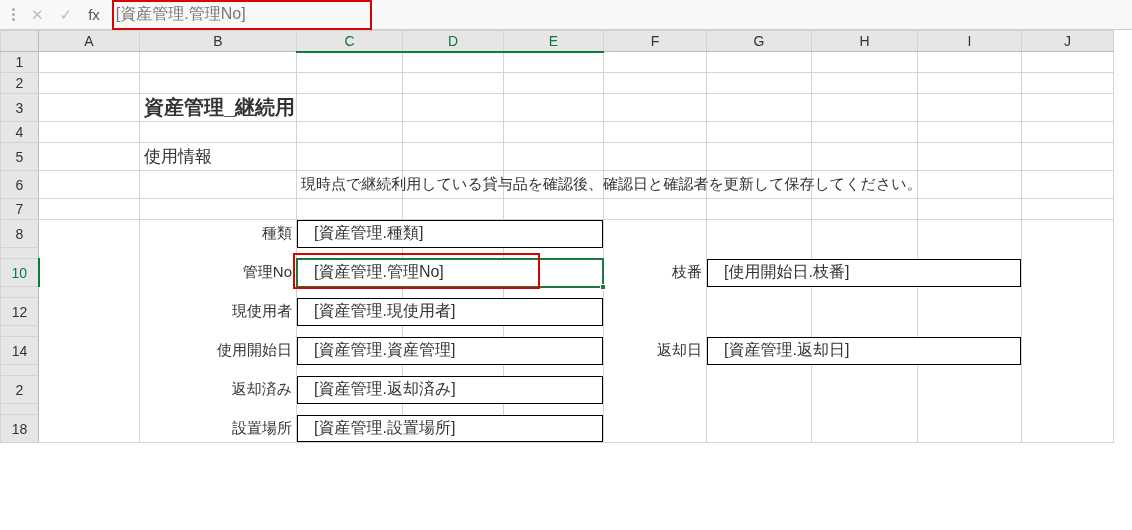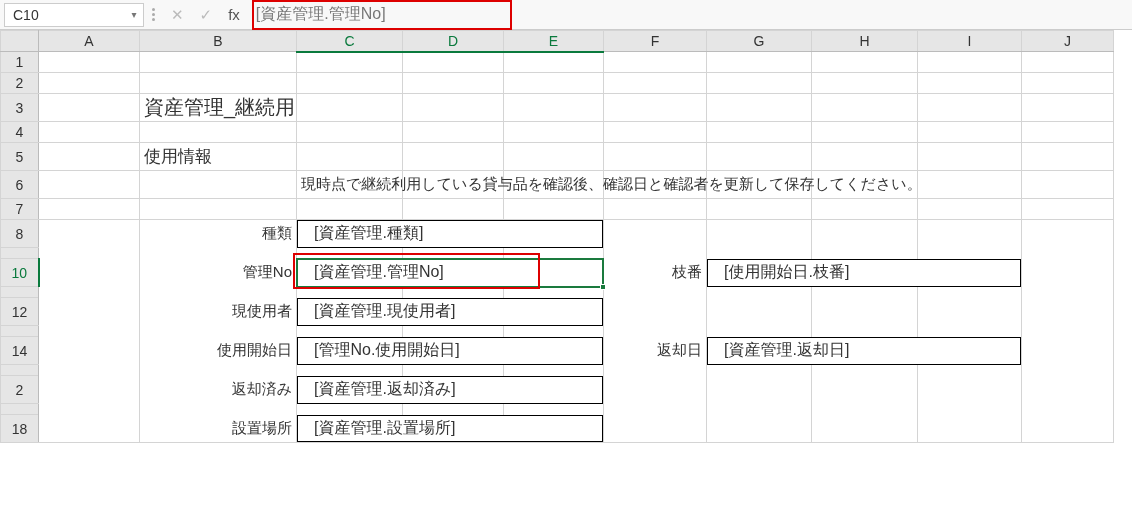--- a/index.html
+++ b/index.html
@@ -89,21 +89,21 @@
     .col-C { width: 106px; }
     .col-D { width: 101px; }
     .col-E { width: 100px; }
     .col-F { width: 103px; }
     .col-G { width: 105px; }
     .col-H { width: 106px; }
     .col-I { width: 104px; }
     .col-J { width: 92px; }
     
     .cell { padding: 2px 4px; white-space: nowrap; overflow: visible; color: #333; }
-    .cell.bold { font-weight: normal; font-size: 20px; }
+    .cell.bold { font-weight: bold; font-size: 20px; }
     .cell.mid { font-size: 17px; }
     .cell.right { text-align: right; }
     
     .data-box {
       height: 100%;
       display: flex;
       align-items: center;
       border: 1px solid #000;
       padding: 0 16px;
       font-size: 16px;
@@ -148,24 +148,20 @@
     .tall-row td, .tall-row th.row-h { height: 28px; }
     .spacer-row td, .spacer-row th.row-h { height: 11px; }
     .spacer-row td { border-top: none; border-bottom: none; }
     .nobot td { border-bottom: none; }
     .notop td { border-top: none; }
   </style>
 </head>
 <body>
 
 <div class="toolbar">
-  <div class="name-box">
-    <span>C10</span>
-    <span class="name-box-dropdown">▾</span>
-  </div>
   <div class="divider">
     <div class="dot"></div>
       <div class="dot"></div>
       <div class="dot"></div>
   </div>
   <div class="fx-icons">
     <span class="fx-cancel">✕</span>
     <span class="fx-enter">✓</span>
     <span class="fx-fx">fx</span>
   </div>
@@ -386,21 +382,21 @@
           <td></td>
         </tr>
 
   <tr class="tall-row nobot notop">
           <th class="row-h">14</th>
           <td></td>
     <td>
             <div class="cell right">使用開始日</div>
           </td>
     <td colspan="3">
-            <div class="data-box">[管理No.使用開始日]</div>
+            <div class="data-box">[資産管理.資産管理]</div>
           </td>
     <td>
             <div class="cell right">返却日</div>
           </td>
     <td colspan="3">
             <div class="data-box">[資産管理.返却日]</div>
           </td>
     <td></td>
         </tr>
   <tr class="spacer-row">

